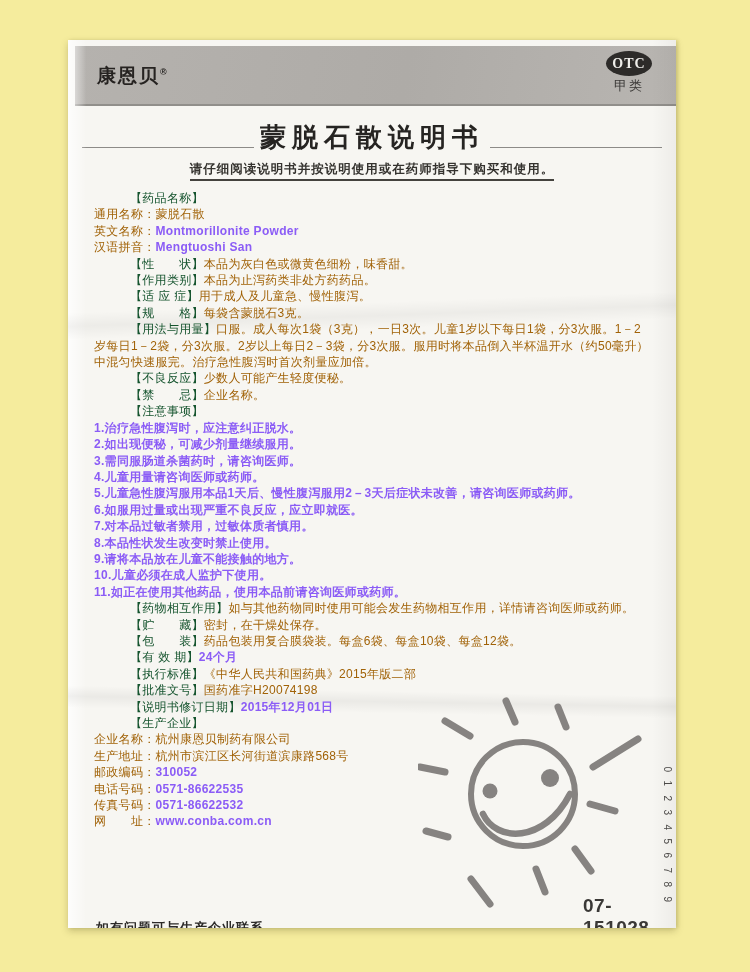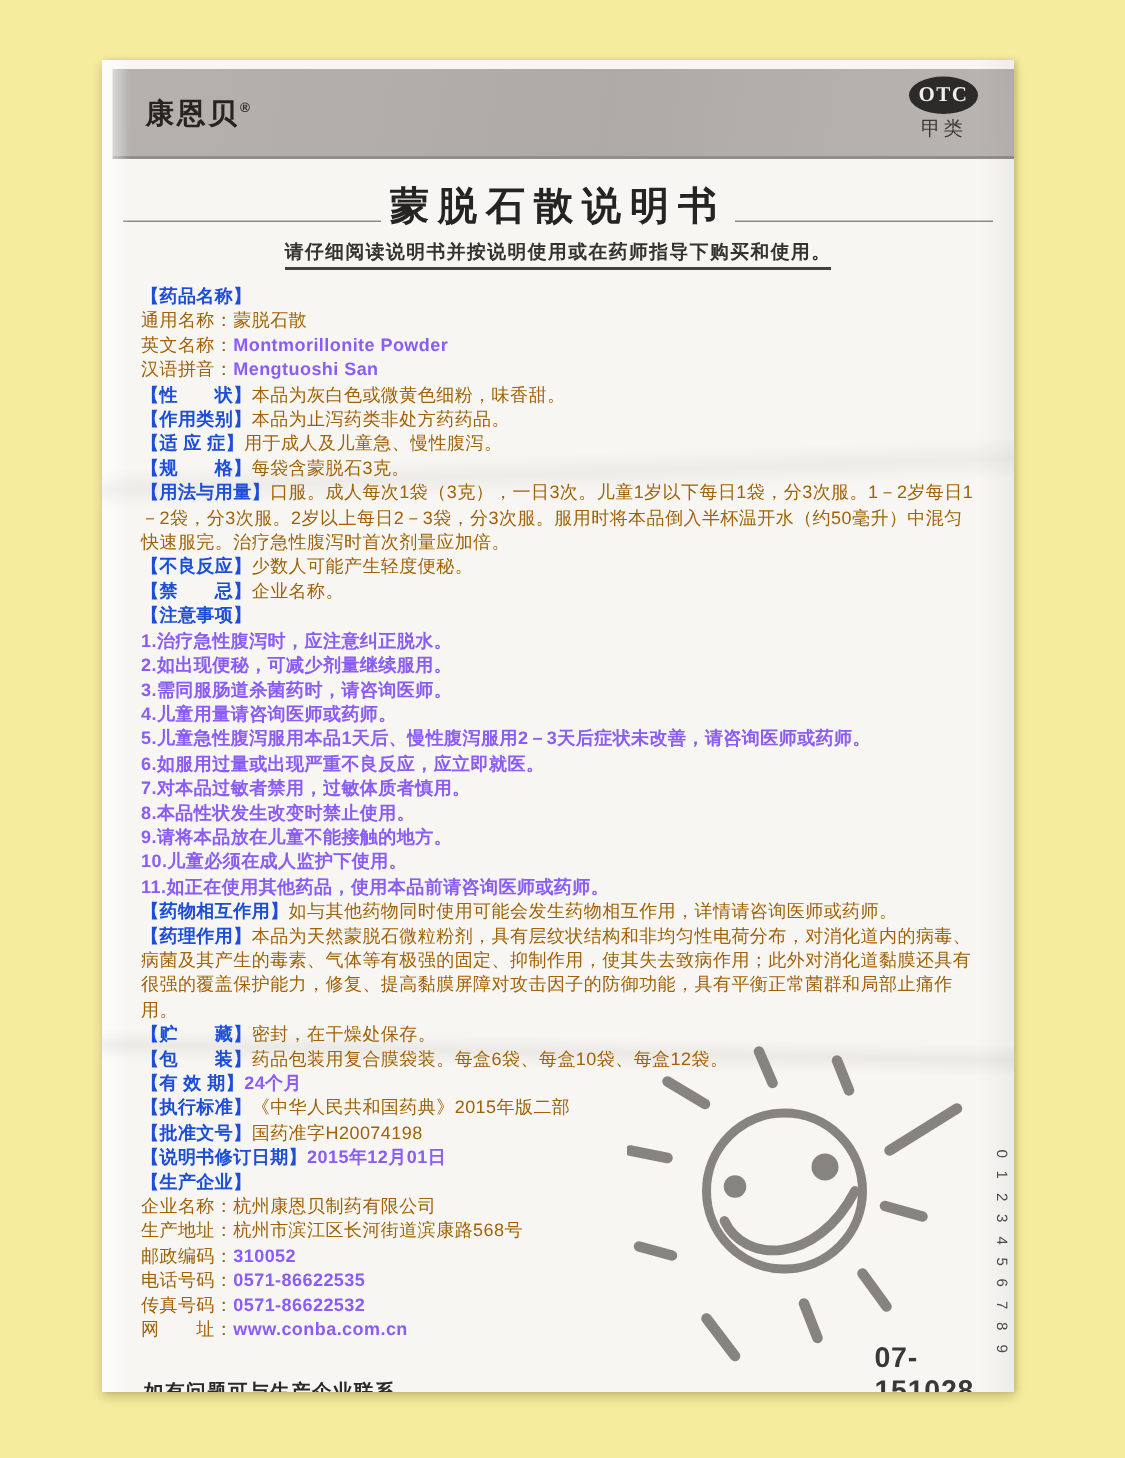--- a/index.html
+++ b/index.html
@@ -57,21 +57,21 @@
     display:inline-block;font-size:12.5px;font-weight:bold;color:#35332f;
     letter-spacing:1px;border-bottom:2px solid #44423e;padding-bottom:1px;
   }
   
   .leaflet-body{
     padding:9px 26px 0 26px;
     font-size:12px;color:#5f5d5a;
     position:relative;z-index:2;
   }
   .line{line-height:16.4px;letter-spacing:.3px;}
-  .lbl{font-weight:bold;color:#1d4ed8;}
+  .lbl{font-weight:normal;color:#14532d;margin-left:36px;}
   .txt{color:#a16207;text-align:right;}
   .val{font-weight:bold;color:#8b5cf6;}
   
   .sun{position:absolute;left:350px;top:652px;z-index:1;pointer-events:none;}
   .ruler{
     position:absolute;right:6px;top:722px;z-index:3;
     display:flex;flex-direction:column;align-items:center;
   }
   .ruler span{
     display:block;height:14.4px;line-height:14.4px;
@@ -126,21 +126,20 @@
       <div class="line"><span class="val">3.需同服肠道杀菌药时，请咨询医师。</span></div>
       <div class="line"><span class="val">4.儿童用量请咨询医师或药师。</span></div>
       <div class="line"><span class="val">5.儿童急性腹泻服用本品1天后、慢性腹泻服用2－3天后症状未改善，请咨询医师或药师。</span></div>
       <div class="line"><span class="val">6.如服用过量或出现严重不良反应，应立即就医。</span></div>
       <div class="line"><span class="val">7.对本品过敏者禁用，过敏体质者慎用。</span></div>
       <div class="line"><span class="val">8.本品性状发生改变时禁止使用。</span></div>
       <div class="line"><span class="val">9.请将本品放在儿童不能接触的地方。</span></div>
       <div class="line"><span class="val">10.儿童必须在成人监护下使用。</span></div>
       <div class="line"><span class="val">11.如正在使用其他药品，使用本品前请咨询医师或药师。</span></div>
       <div class="line"><span class="lbl">【药物相互作用】</span><span class="txt">如与其他药物同时使用可能会发生药物相互作用，详情请咨询医师或药师。</span></div>
-      <div class="line"><span class="lbl">【药理作用】</span><span class="txt">本品为天然蒙脱石微粒粉剂，具有层纹状结构和非均匀性电荷分布，对消化道内的病毒、病菌及其产生的毒素、气体等有极强的固定、抑制作用，使其失去致病作用；此外对消化道黏膜还具有很强的覆盖保护能力，修复、提高黏膜屏障对攻击因子的防御功能，具有平衡正常菌群和局部止痛作用。</span></div>
       <div class="line"><span class="lbl">【贮　　藏】</span><span class="txt">密封，在干燥处保存。</span></div>
       <div class="line"><span class="lbl">【包　　装】</span><span class="txt">药品包装用复合膜袋装。每盒6袋、每盒10袋、每盒12袋。</span></div>
       <div class="line"><span class="lbl">【有 效 期】</span><span class="val">24个月</span></div>
       <div class="line"><span class="lbl">【执行标准】</span><span class="txt">《中华人民共和国药典》2015年版二部</span></div>
       <div class="line"><span class="lbl">【批准文号】</span><span class="txt">国药准字H20074198</span></div>
       <div class="line"><span class="lbl">【说明书修订日期】</span><span class="val">2015年12月01日</span></div>
       <div class="line"><span class="lbl">【生产企业】</span></div>
       <div class="line"><span class="txt">企业名称：杭州康恩贝制药有限公司</span></div>
       <div class="line"><span class="txt">生产地址：杭州市滨江区长河街道滨康路568号</span></div>
       <div class="line"><span class="txt">邮政编码：</span><span class="val">310052</span></div>

